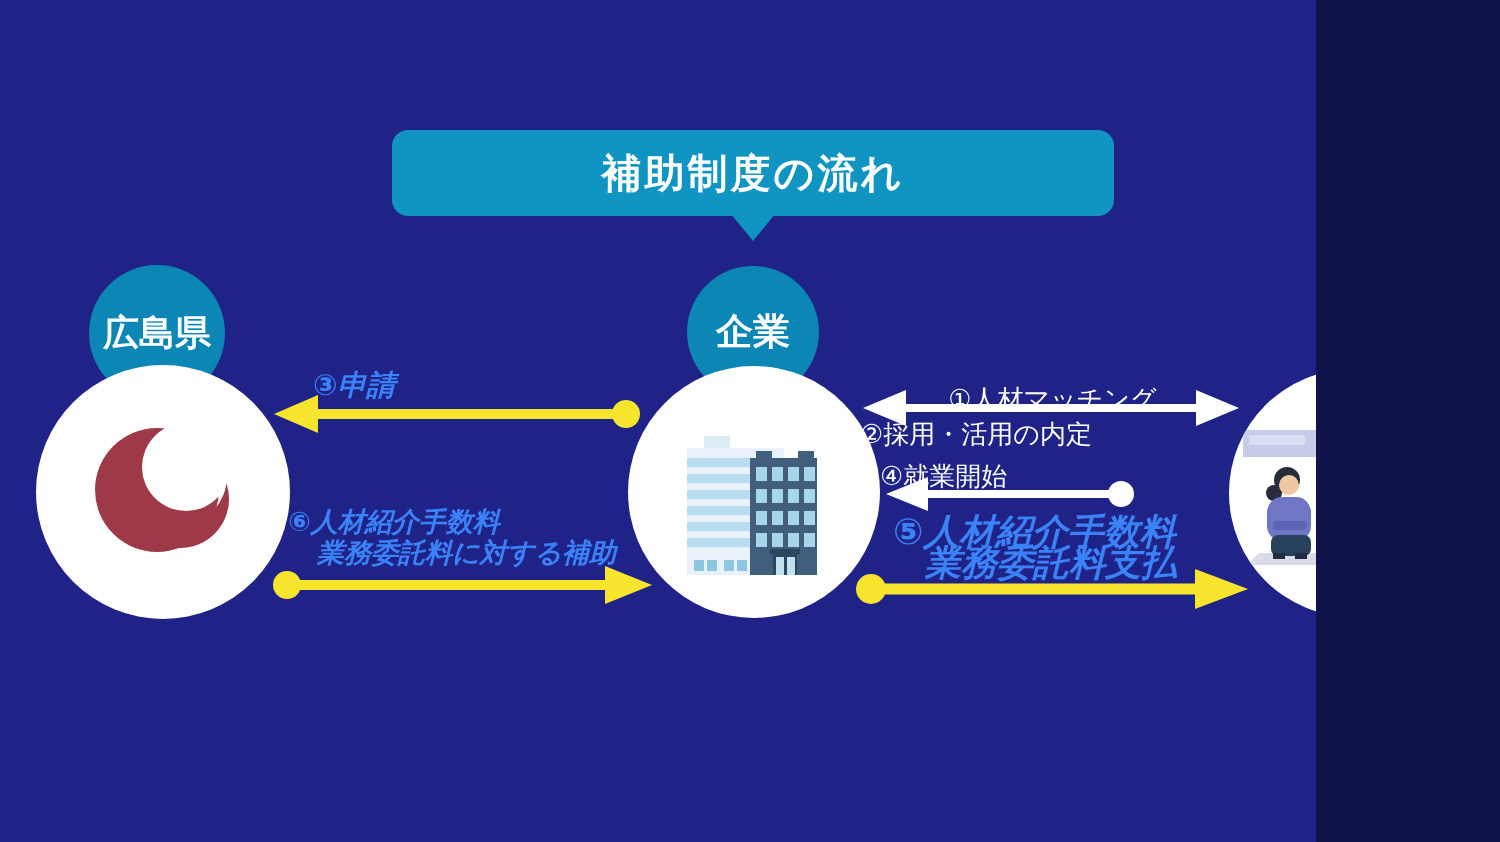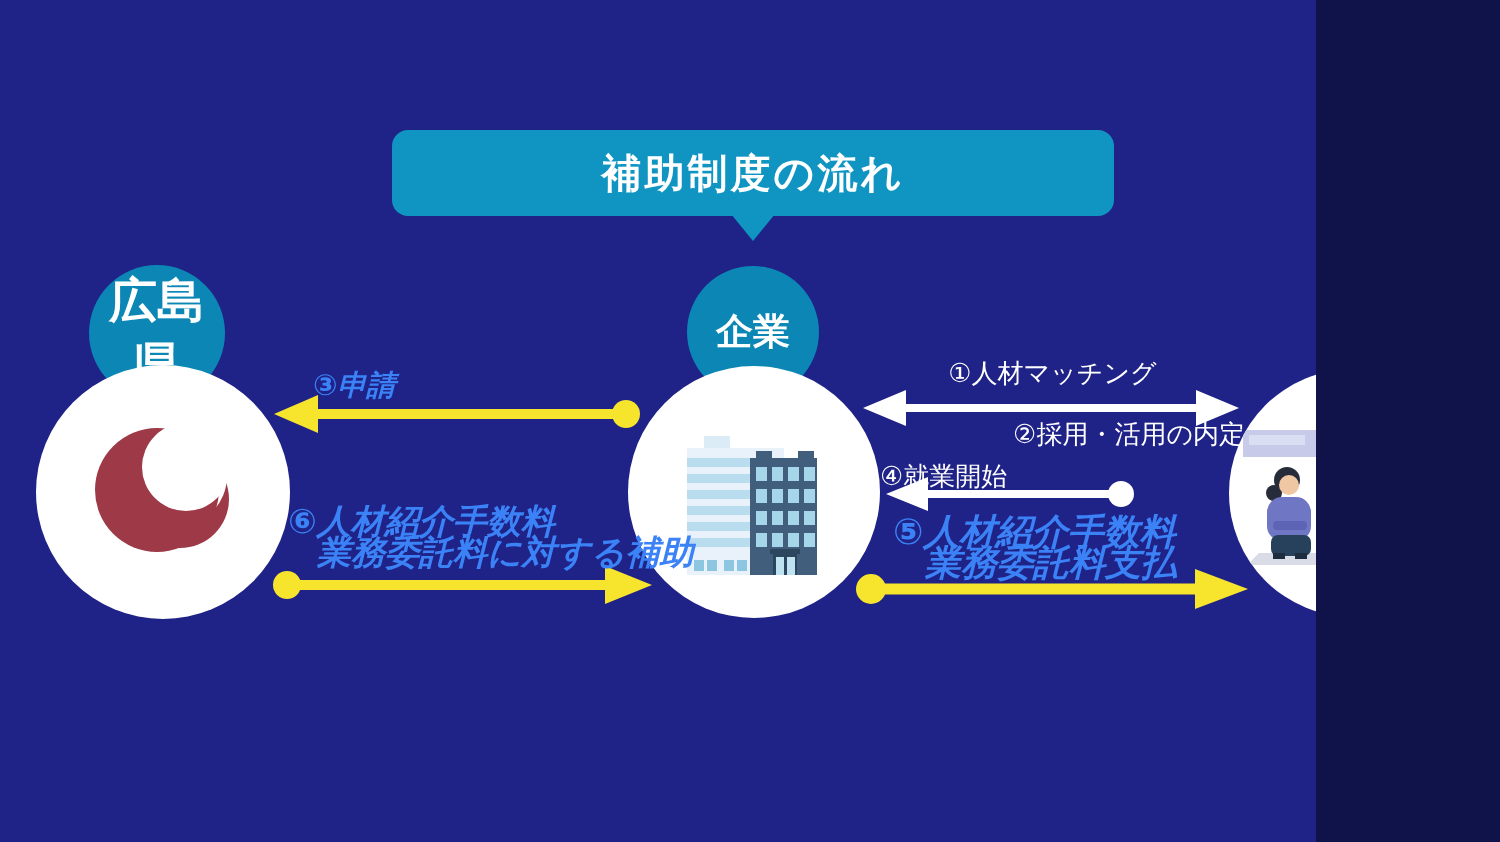--- a/index.html
+++ b/index.html
@@ -29,21 +29,21 @@
     border-right:22px solid transparent;
     border-top:27px solid #1095c2;
   }
   
   .bubble{
     position:absolute;border-radius:50%;
     background:#0c87b5;
     display:flex;align-items:center;justify-content:center;
     color:#fff;font-weight:bold;text-align:center;
   }
-  .bubble-pref{left:89px;top:265px;width:136px;height:136px;font-size:48px;z-index:1;}
+  .bubble-pref{left:89px;top:265px;width:136px;height:136px;font-size:36px;z-index:1;}
   .bubble-comp{left:687px;top:266px;width:132px;height:132px;font-size:37px;z-index:1;}
   .bubble-pro{left:1148px;top:438px;width:116px;height:116px;font-size:32px;line-height:38px;z-index:5;}
   .agency-box{
     position:absolute;left:1244px;top:290px;width:204px;height:92px;
     background:#1095c2;border-radius:12px;z-index:1;
     display:flex;flex-direction:column;align-items:center;justify-content:center;
     color:#fff;font-size:36px;font-weight:bold;line-height:44px;letter-spacing:1px;
   }
   
   .wcircle{
@@ -53,24 +53,24 @@
   .wcircle-mid{left:628px;top:366px;width:252px;height:252px;}
   .wcircle-right{left:1229px;top:369px;width:248px;height:248px;}
   .wcircle svg{position:absolute;left:0;top:0;width:100%;height:100%;}
   
   .arrow-svg{position:absolute;z-index:3;}
   
   .lbl{position:absolute;z-index:4;white-space:nowrap;}
   .lbl-yellow{color:#3b82f6;font-weight:bold;font-style:italic;}
   .lbl-white{color:#ffffff;font-weight:500;}
   .lbl-application{left:313px;top:366px;font-size:29px;}
-  .lbl-subsidy{left:288px;top:506px;font-size:34px;line-height:31px;}
+  .lbl-subsidy{left:288px;top:506px;font-size:27px;line-height:31px;}
   .lbl-subsidy .indent{padding-left:29px;}
-  .lbl-matching{left:860px;top:356px;width:385px;text-align:center;font-size:26px;}
-  .lbl-decision{left:860px;top:417px;width:385px;text-align:right;font-size:26px;}
+  .lbl-matching{left:860px;top:382px;width:385px;text-align:center;font-size:26px;}
+  .lbl-decision{left:860px;top:417px;width:385px;text-align:left;font-size:26px;}
   .lbl-employment{left:880px;top:459px;width:255px;text-align:left;font-size:26px;}
   .lbl-payment{left:893px;top:516px;font-size:36px;line-height:31px;}
   .lbl-payment .indent{padding-left:32px;}
 </style>
 </head>
 <body>
 
 <div class="canvas">
 
   <div class="title-banner">

